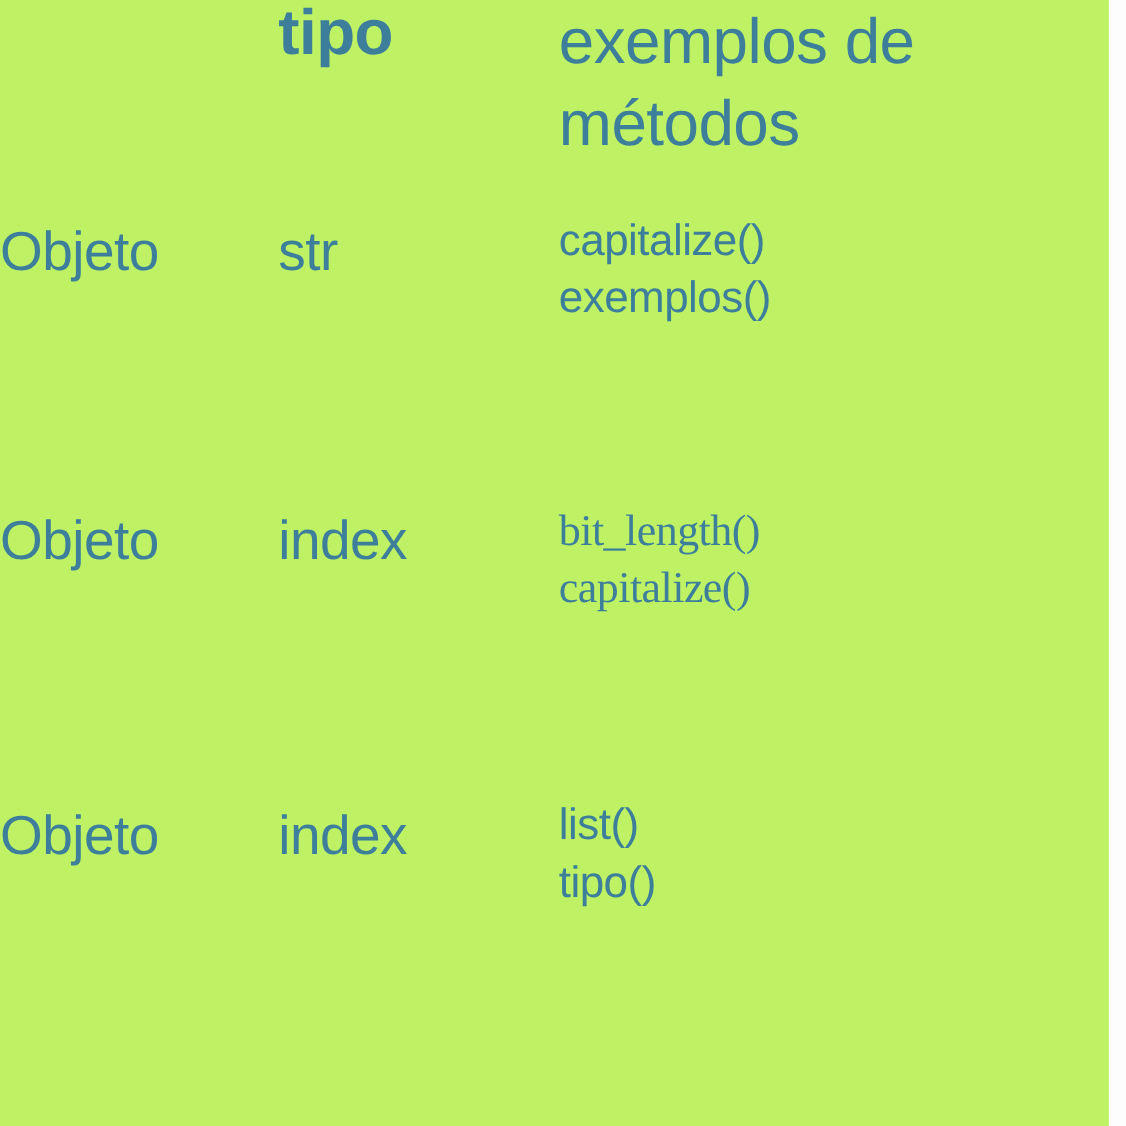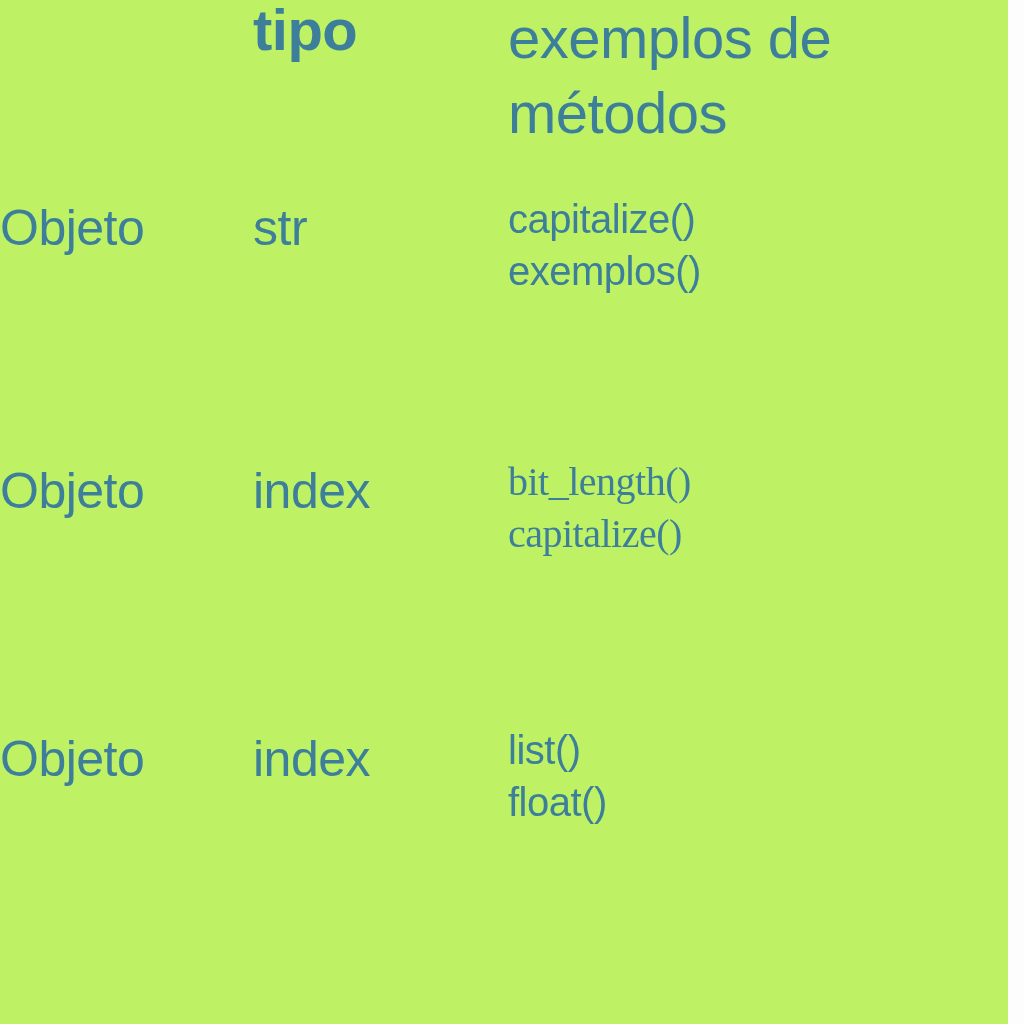--- a/index.html
+++ b/index.html
@@ -186,21 +186,21 @@
       <tr class="body-row row-3">
         <td class="cell-obj">
           <span class="obj-label">Objeto</span>
         </td>
         <td class="cell-type">
           <span class="type-label">index</span>
         </td>
         <td class="cell-meth">
           <span class="methods-list">
             <span class="mline">list()</span>
-            <span class="mline">float()</span>
+            <span class="mline">tipo()</span>
           </span>
         </td>
       </tr>
 
     </tbody>
   </table>
 
 </div>
 
 </body></html>

